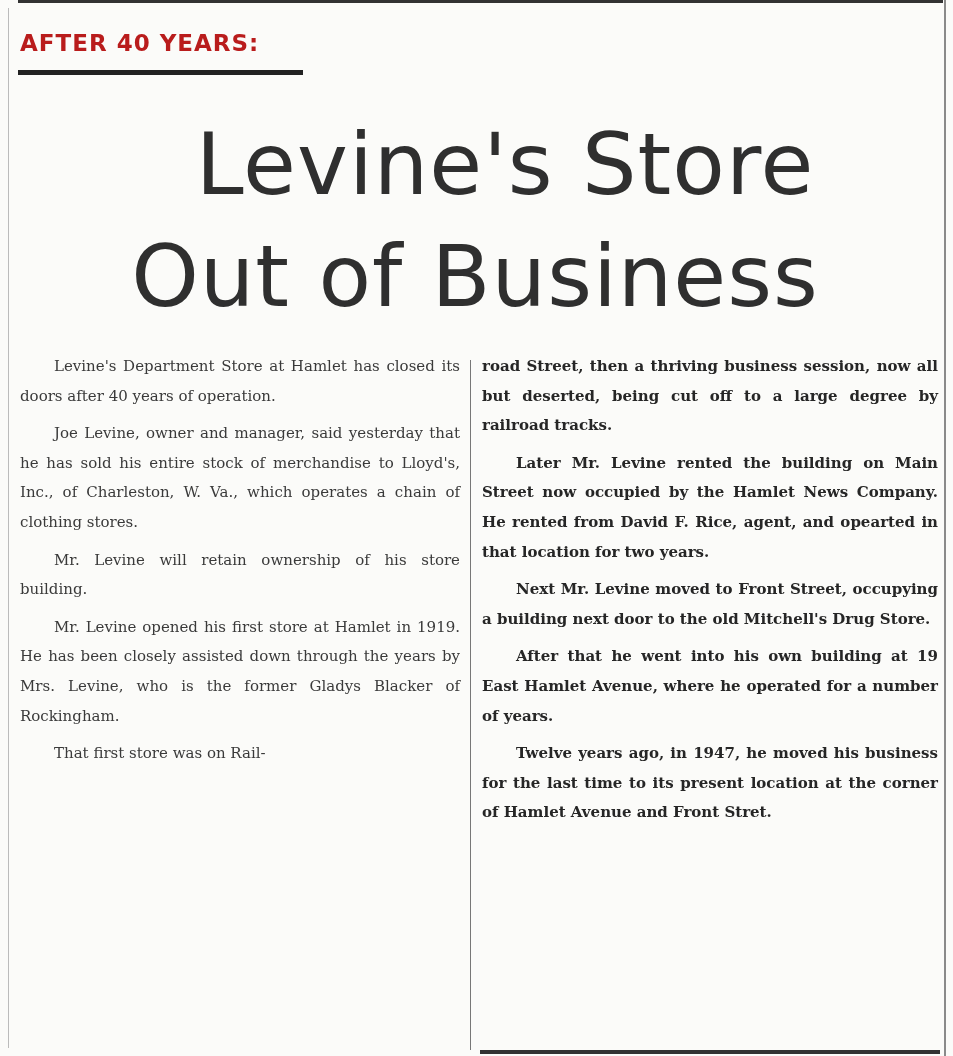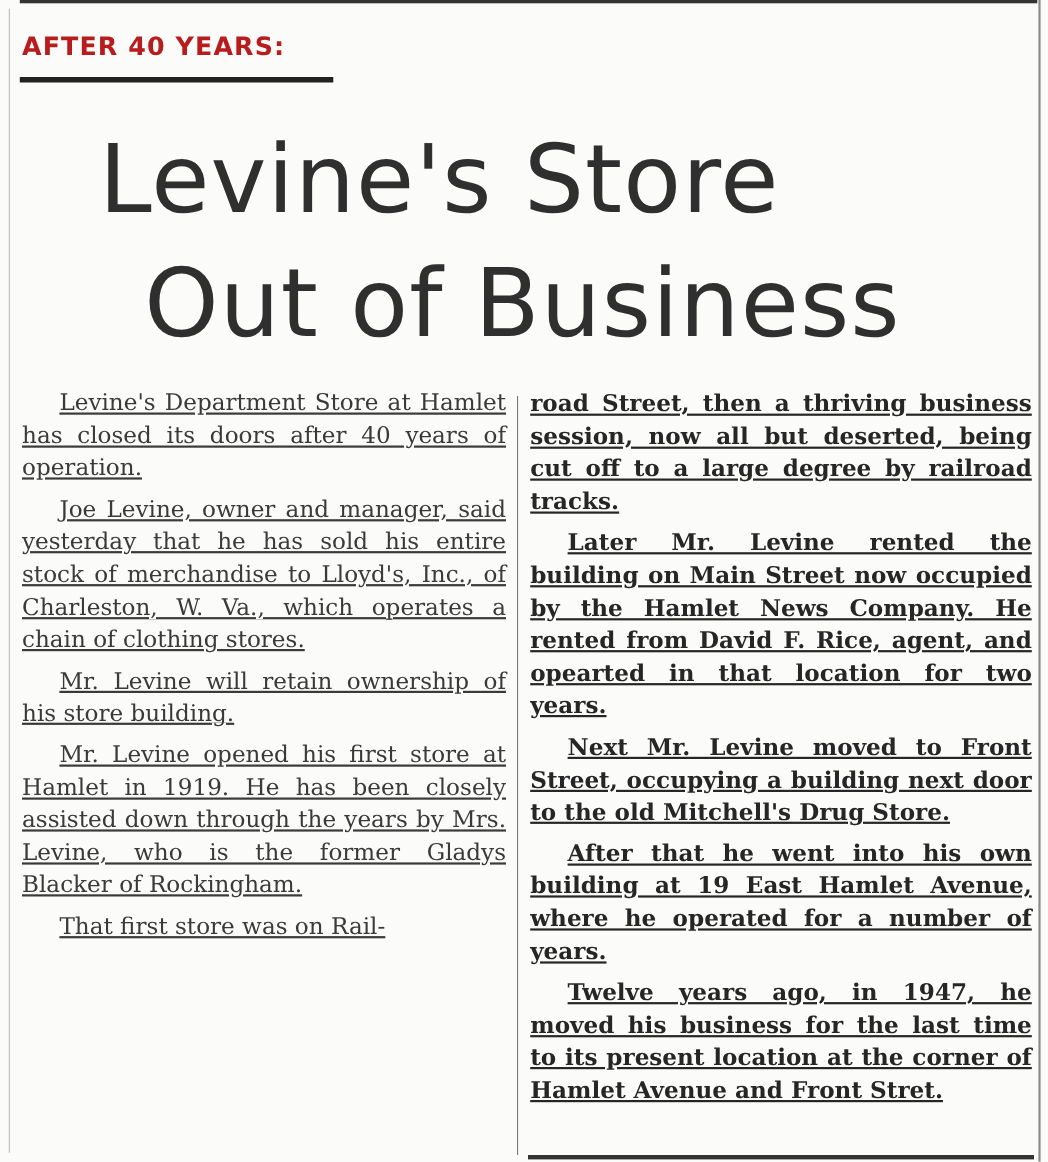--- a/index.html
+++ b/index.html
@@ -33,27 +33,26 @@
       background: #222;
     }
     .headline {
       position: absolute; left: 20px; top: 108px; width: 900px;
       font-family: "DejaVu Sans", "Liberation Sans", sans-serif;
       font-size: 86px; line-height: 112px;
       color: #2f2f2f;
       letter-spacing: 1px;
     }
     .headline .line { display: block; white-space: nowrap; }
-    .headline .line1 { padding-left: 70px; }
+    .headline .line1 { padding-left: 70px; text-align: center; }
     .headline .line2 { padding-left: 10px; text-align: center; }
     .col {
       position: absolute; top: 352px;
-      font-size: 21px; line-height: 29.6px;
+      font-size: 15px; line-height: 29.6px;
       text-align: justify;
-      text-decoration: underline;
     }
     .col-left { left: 20px; width: 440px; color: #3a3a3a; }
     .col-right { left: 482px; width: 456px; color: #262626; font-weight: bold; }
     .col p { margin: 0 0 8px 0; text-indent: 34px; }
     .col p.cont { text-indent: 0; }
     .col-divider {
       position: absolute; left: 470px; top: 360px; width: 1px; height: 690px;
       background: #777;
     }
     .bottom-rule {

